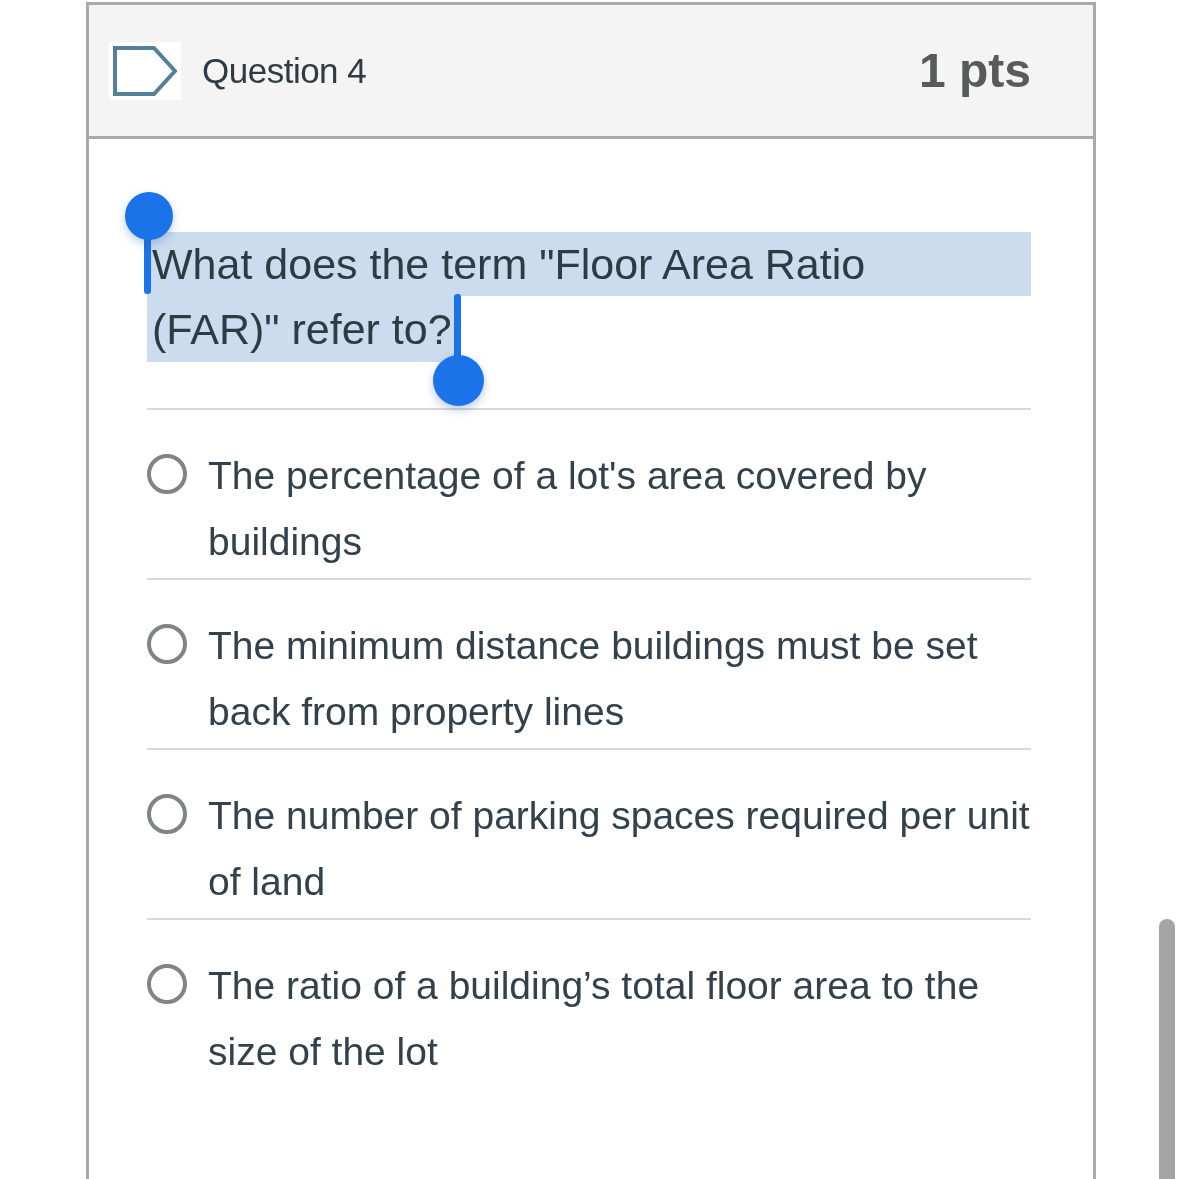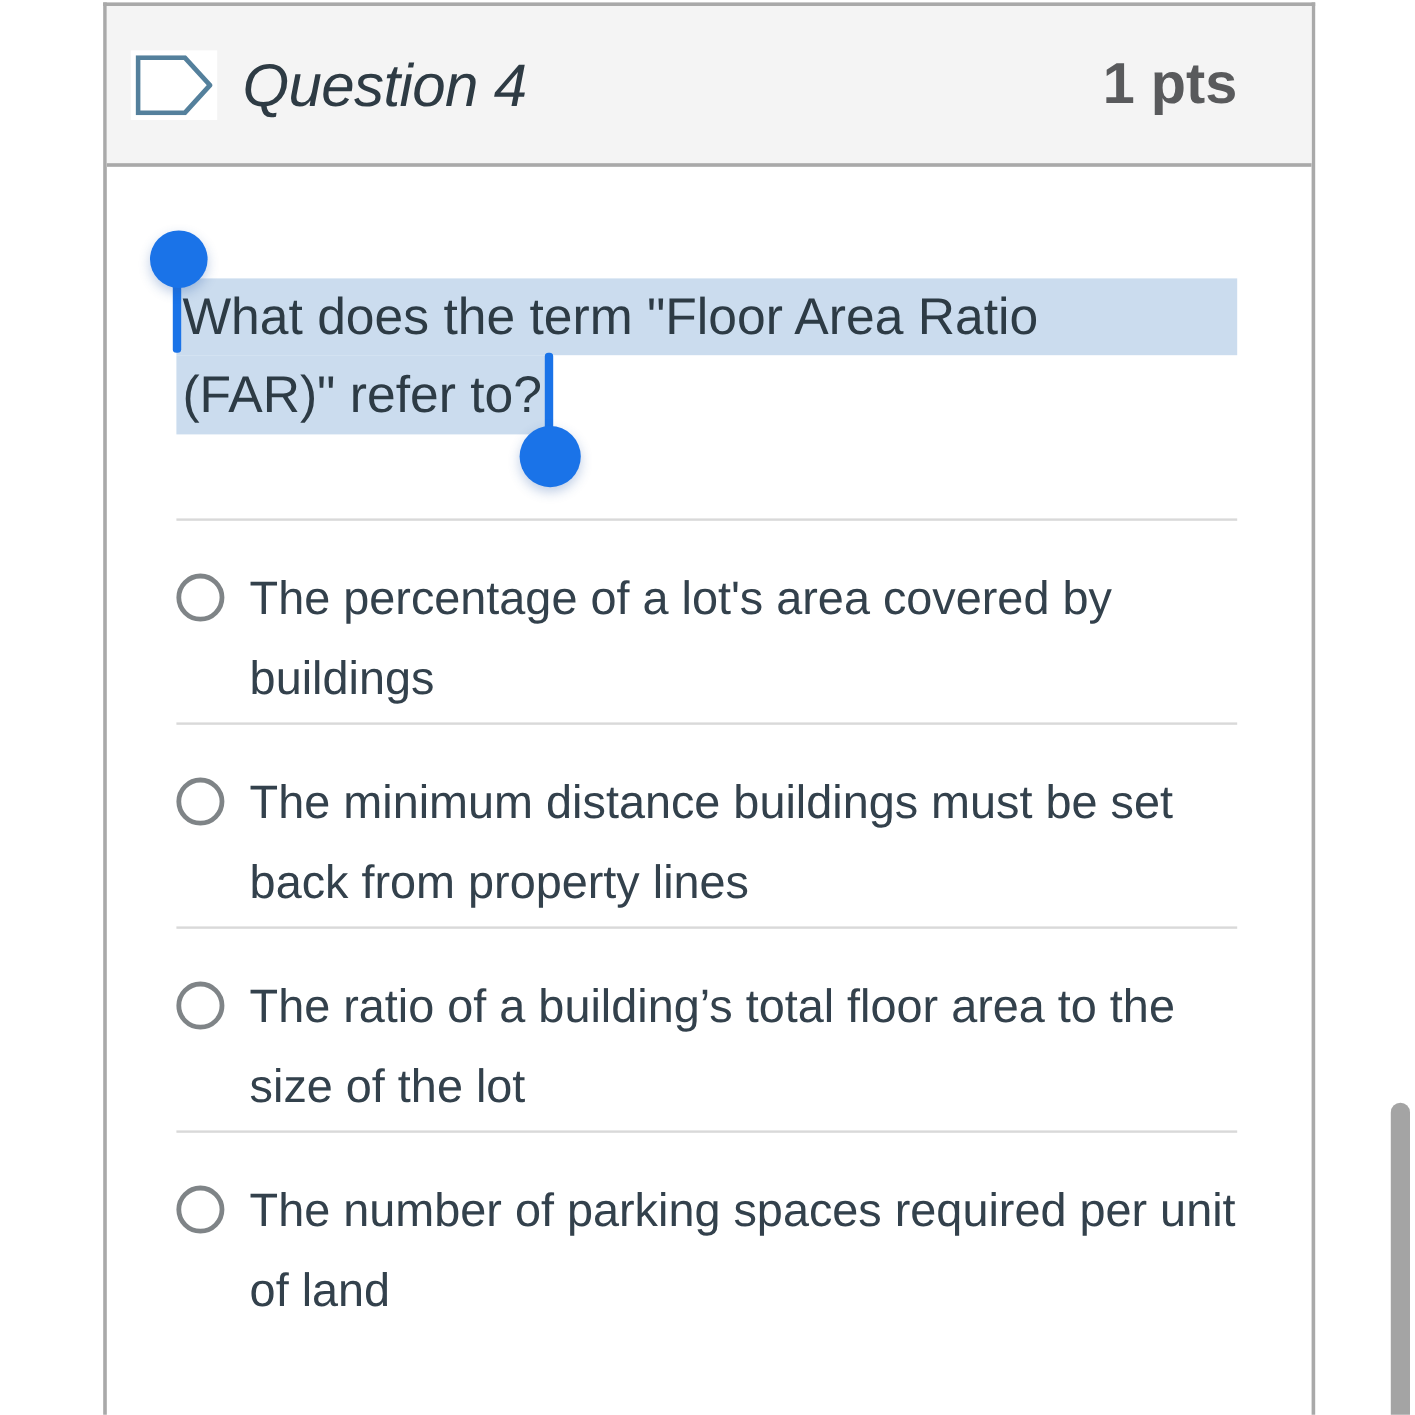--- a/index.html
+++ b/index.html
@@ -37,25 +37,24 @@
     padding: 0 62px 0 20px;
   }
   .flag-wrap {
     background: #ffffff;
     padding: 4px;
     line-height: 0;
     flex: none;
   }
   .q-title {
     margin-left: 21px;
-    font-size: 50px;
+    font-size: 35px;
     color: #2e3b44;
     letter-spacing: -0.5px;
     white-space: nowrap;
-    font-style: italic;
   }
   .q-points {
     margin-left: auto;
     font-size: 48px;
     color: #595a5c;
     white-space: nowrap;
     font-weight: bold;
   }
 
   
@@ -87,21 +86,21 @@
   .sel-dot {
     position: absolute;
     border-radius: 50%;
     background: #1a73e8;
     box-shadow: 0 4px 10px rgba(40, 90, 170, 0.30);
   }
   .dot-start { left: -22px; top: -40px; width: 48px; height: 48px; }
   .dot-end   { left: 286px; top: 123px; width: 51px; height: 51px; }
 
   
-  .options { margin: 68px 62px 0 58px; }
+  .options { margin: 44px 62px 0 58px; }
   .option {
     border-top: 2px solid #d9d9d9;
     padding: 33px 0 3px 0;
     display: flex;
     gap: 21px;
     align-items: flex-start;
   }
   .radio {
     flex: none;
     width: 40px;
@@ -167,26 +166,26 @@
         <span class="option-label">The percentage of a lot's area covered by buildings</span>
       </div>
 
       <div class="option">
         <span class="radio"></span>
         <span class="option-label">The minimum distance buildings must be set back from property lines</span>
       </div>
 
       <div class="option">
         <span class="radio"></span>
-        <span class="option-label">The ratio of a building’s total floor area to the size of the lot</span>
+        <span class="option-label">The number of parking spaces required per unit of land</span>
       </div>
 
       <div class="option">
         <span class="radio"></span>
-        <span class="option-label">The number of parking spaces required per unit of land</span>
+        <span class="option-label">The ratio of a building’s total floor area to the size of the lot</span>
       </div>
 
     </div>
 
   </div>
 
   <div class="scroll-thumb"></div>
 
 </div>
 

